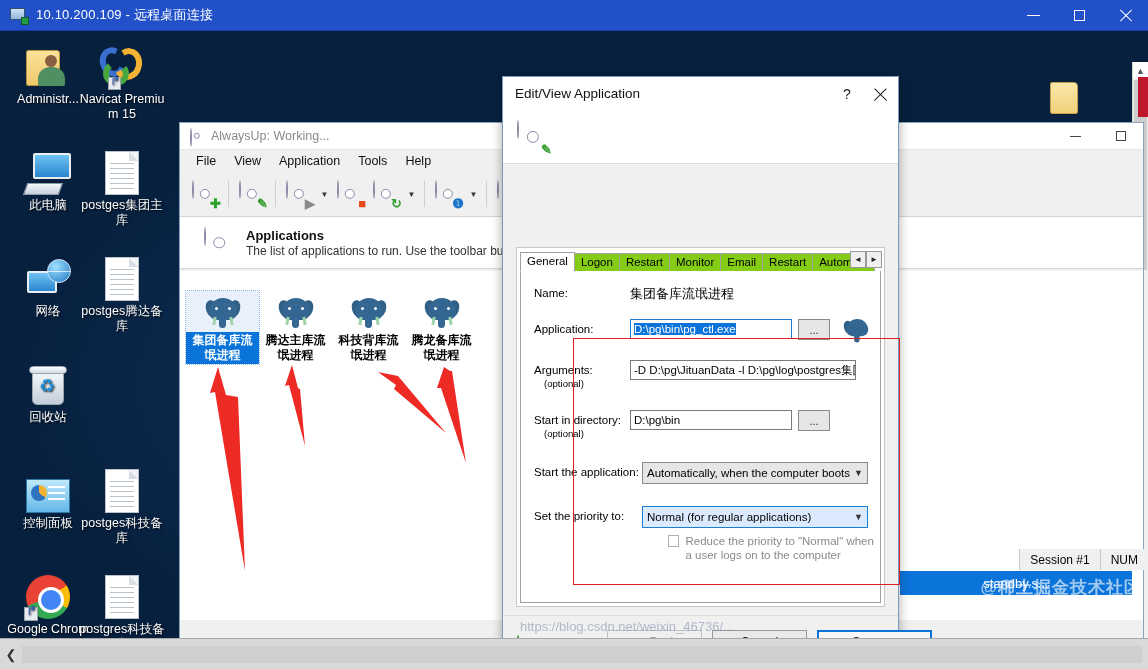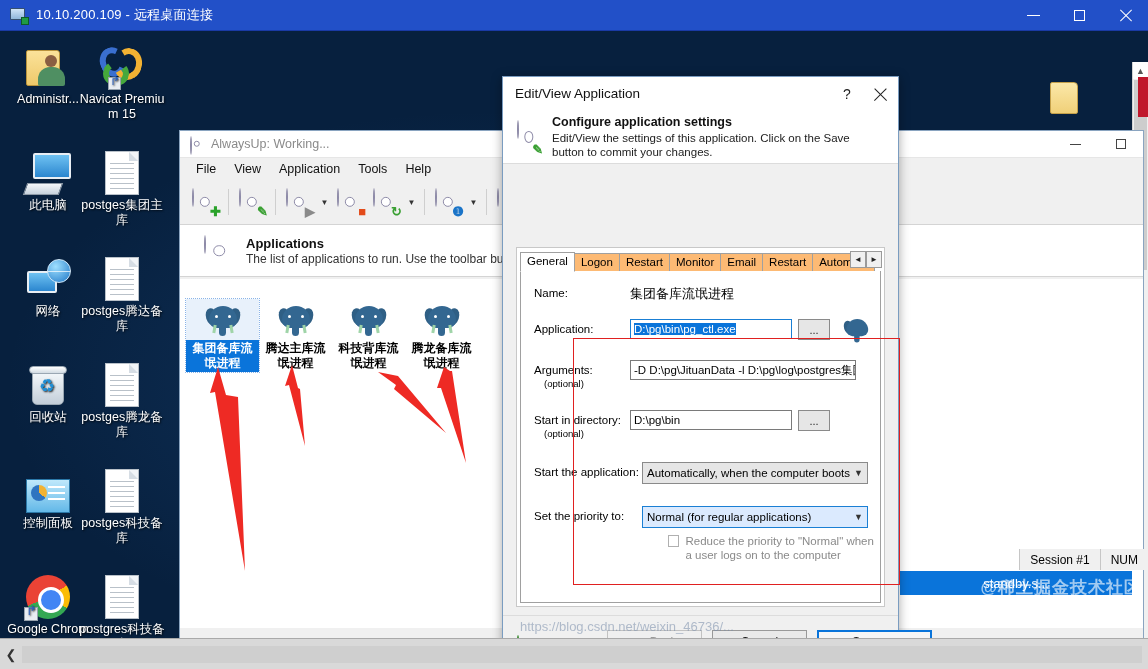--- a/index.html
+++ b/index.html
@@ -124,21 +124,21 @@
   .ic-chrome { width:44px; height:44px; border-radius:50%; position:relative;
       background:conic-gradient(from -60deg,#ea4335 0 33%,#fbbc05 33% 50%,#34a853 50% 85%,#ea4335 85% 100%); }
   .ic-chrome:after{ content:""; position:absolute; left:12px; top:12px; width:20px; height:20px; border-radius:50%;
       background:#4285f4; border:3px solid #fff; }
   .ic-chrome .sc{ position:absolute; left:-2px; bottom:-2px; width:14px; height:14px; background:#e9edf2; border:1px solid #98a3ae; }
   .ic-chrome .sc:after{ content:"↱"; position:absolute; left:1px; top:-5px; font-size:13px; color:#2a5fbb; }
 
   
   #alwaysup {
     position:absolute; left:179px; top:91px; width:965px; height:539px;
-    background:#f0f0f0; border:1px solid #8aa4c0; z-index:5;margin-top:8px;
+    background:#f0f0f0; border:1px solid #8aa4c0; z-index:5;
   }
   #au-title { height:27px; background:#fff; display:flex; align-items:center; border-bottom:1px solid #e6e6e6; }
   #au-title .gear-sm { margin-left:10px; margin-right:7px; }
   #au-title-text { color:#8a8a8a; font-size:12.5px; }
   #au-winbtns { margin-left:auto; display:flex; }
   #au-winbtns .wb { width:45px; height:27px; display:flex; align-items:center; justify-content:center; }
   .glyph-min-d { width:11px; height:1px; background:#444; }
   .glyph-max-d { width:10px; height:10px; border:1px solid #444; }
 
   #au-menu { height:22px; background:#f0f0f0; display:flex; align-items:center; padding-left:7px; }
@@ -211,21 +211,21 @@
 
   #dlg-banner { height:54px; background:#fff; display:flex; align-items:center; padding:0 14px;
       border-bottom:1px solid #dcdcdc; }
   #dlg-banner .btxt { margin-left:12px; }
   #dlg-banner .b1 { font-size:12.5px; font-weight:bold; color:#111; }
   #dlg-banner .b2 { font-size:11.5px; color:#222; line-height:14px; margin-top:2px; }
 
   #dlg-content { position:absolute; left:13px; top:170px; right:13px; bottom:60px;
       background:#fff; border:1px solid #c8c8c8; }
   #dlg-tabs { display:flex; align-items:flex-end; height:21px; margin:3px 0 0 3px; position:relative; }
-  .tab { font-size:11.5px; padding:2px 6px 3px; border:1px solid #a0a0a0; background:#fdba74;
+  .tab { font-size:11.5px; padding:2px 6px 3px; border:1px solid #a0a0a0; background:#84cc16;
       margin-right:-1px; color:#000; }
   .tab.active { background:#fff; border-bottom-color:#fff; font-weight:normal; padding-bottom:4px; position:relative; z-index:2; }
   .tab-nav { position:absolute; right:2px; top:0px; display:flex; }
   .tab-nav div { width:16px; height:17px; border:1px solid #9a9a9a; background:#f0f0f0;
       display:flex; align-items:center; justify-content:center; font-size:8px; color:#222; }
   #dlg-pane { position:absolute; left:3px; right:3px; top:23px; bottom:3px; background:#fff;
       border:1px solid #a0a0a0; border-top:none; padding:12px 0 0 0; }
 
   .frm-row { display:flex; align-items:flex-start; margin-bottom:11px; padding-left:13px; }
   .frm-lbl { width:96px; font-size:11.5px; color:#000; padding-top:4px; line-height:13px; }
@@ -376,28 +376,20 @@
     <div class="dicon" style="left:4px; top:326px;">
       <div class="art">
         <div class="ic-bin">
             <div class="can"></div>
             <div class="lid"></div>
             <div class="arr">♻</div>
           </div>
       </div>
       <span class="lbl">回收站</span>
     </div>
-    <div class="dicon" style="left:78px; top:326px;">
-      <div class="art">
-          <div class="ic-doc">
-            <i></i>
-          </div>
-        </div>
-      <span class="lbl">postges腾龙备库</span>
-    </div>
 
     <div class="dicon" style="left:4px; top:432px;">
       <div class="art">
         <div class="ic-cp">
             <div class="pie"></div>
             <div class="ln"></div>
           </div>
       </div>
       <span class="lbl">控制面板</span>
     </div>
@@ -591,24 +583,20 @@
         <div id="dlg-help">?</div>
         <div id="dlg-close">
           <div class="glyph-close-d"></div>
         </div>
       </div>
 
       <div id="dlg-banner">
         <span class="gear" style="width:32px;height:32px;">
           <span class="ring"></span><span class="badge" style="color:#3aa033;">✎</span>
         </span>
-        <div class="btxt">
-          <div class="b1">Configure application settings</div>
-          <div class="b2">Edit/View the settings of this application. Click on the Save button to commit your changes.</div>
-        </div>
       </div>
 
       <div id="dlg-content">
         <div id="dlg-tabs">
           <div class="tab active">General</div>
           <div class="tab">Logon</div>
           <div class="tab">Restart</div>
           <div class="tab">Monitor</div>
           <div class="tab">Email</div>
           <div class="tab">Restart</div>

